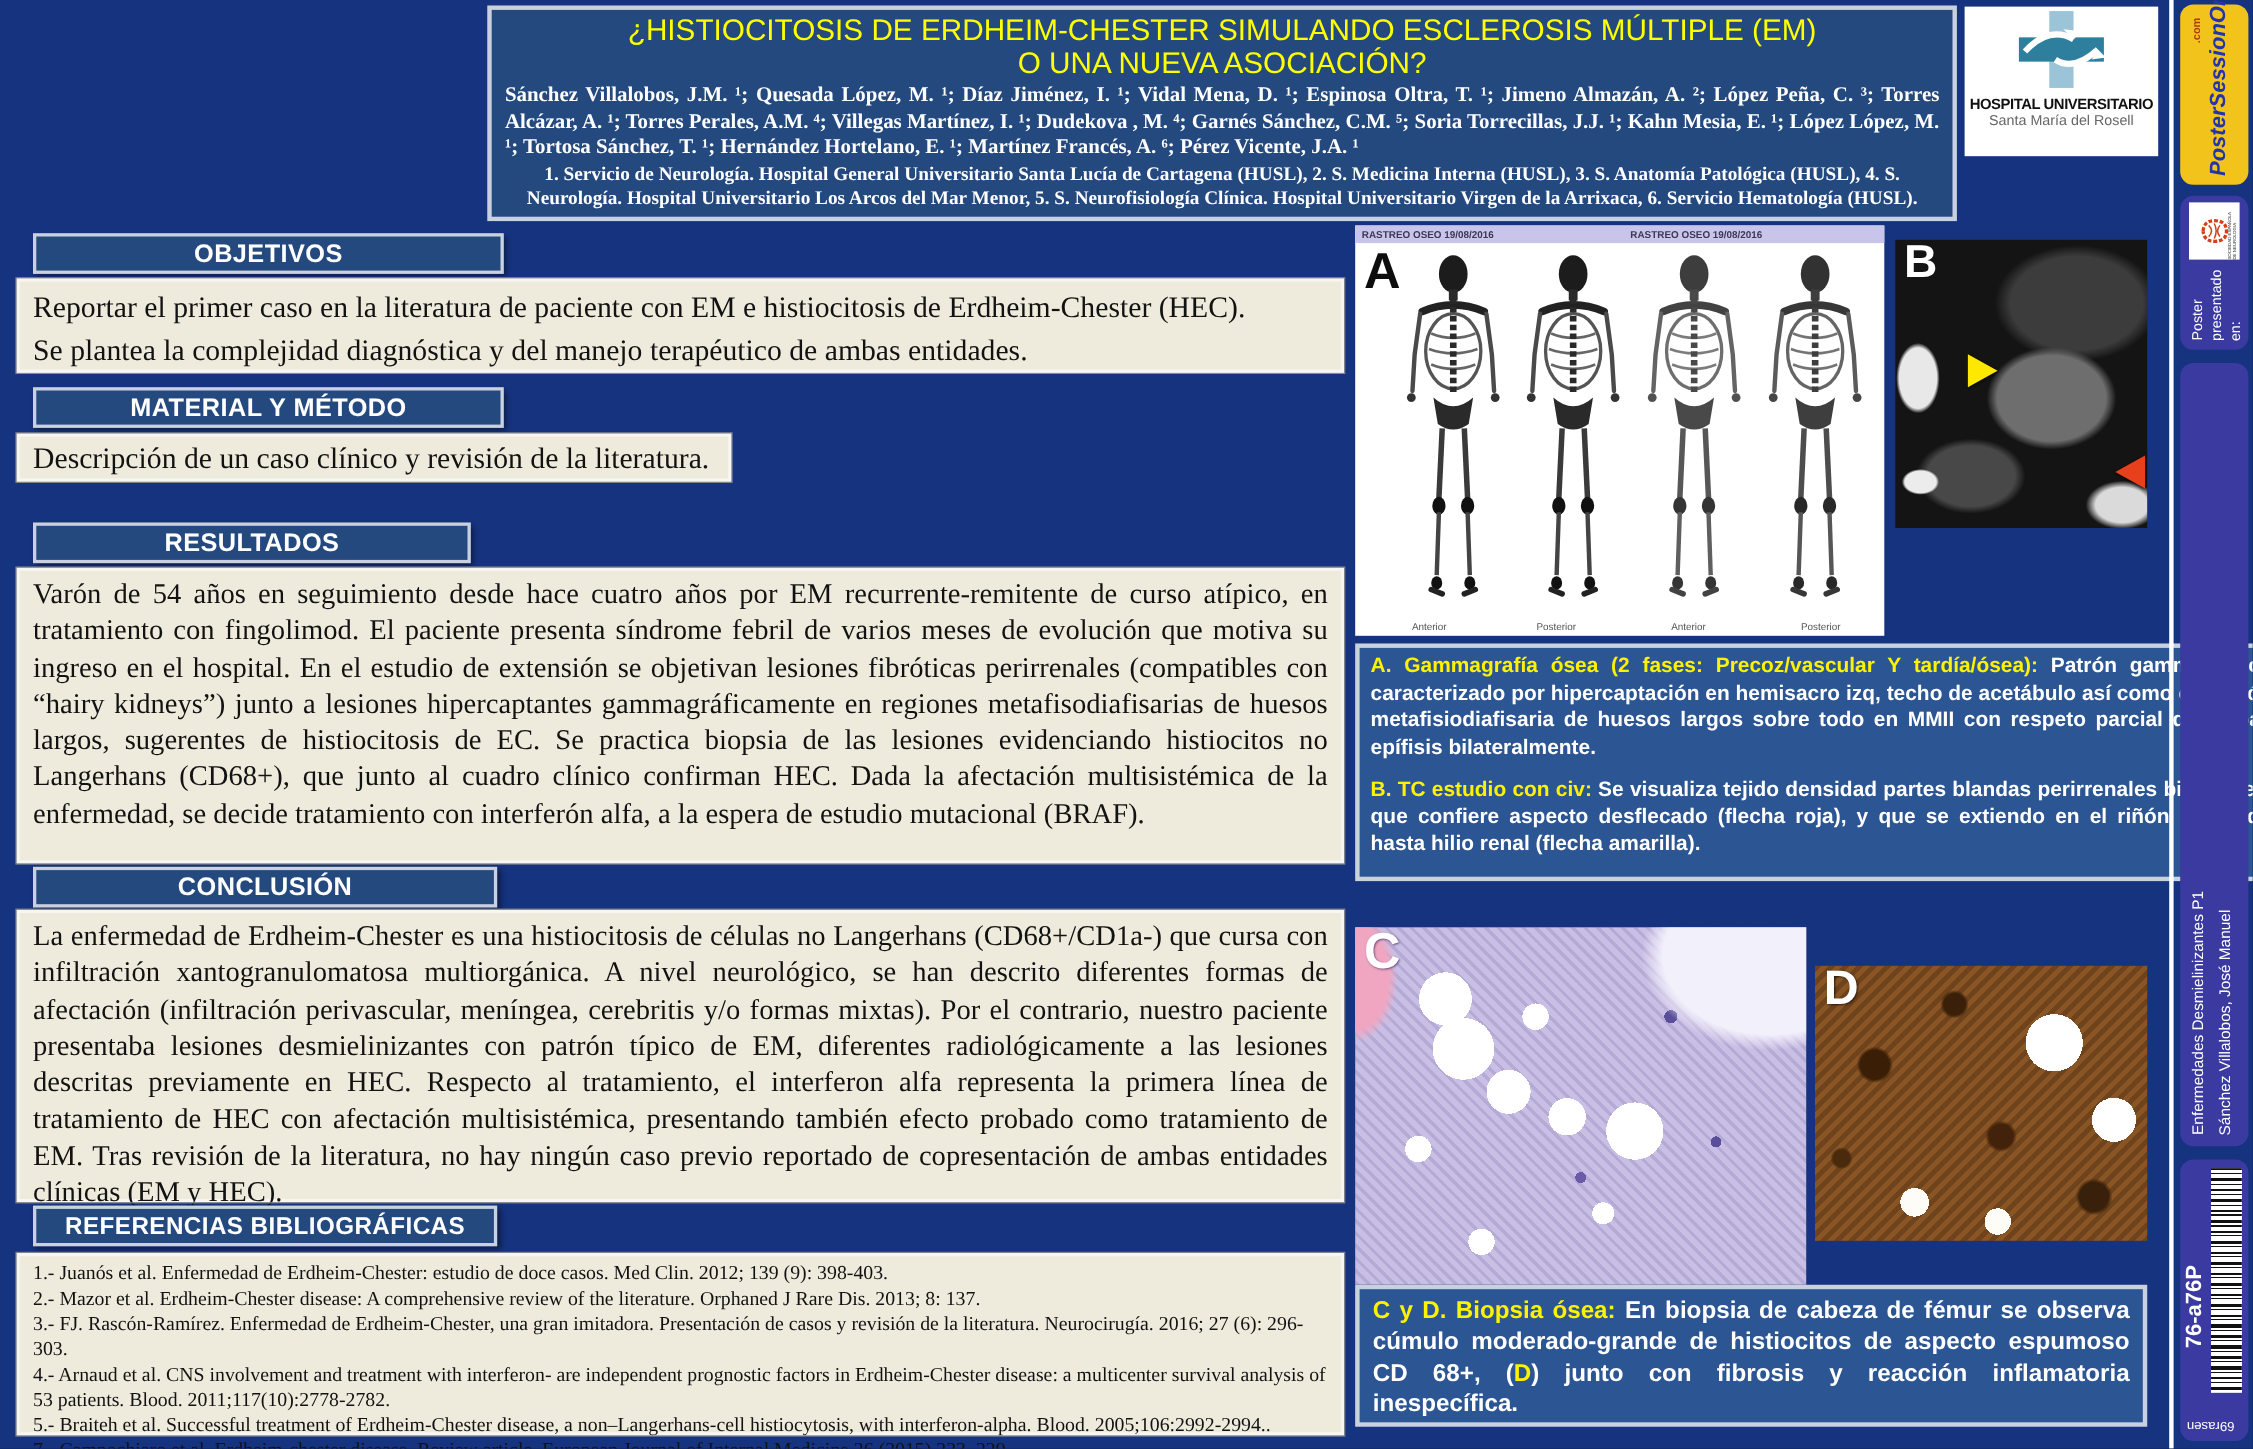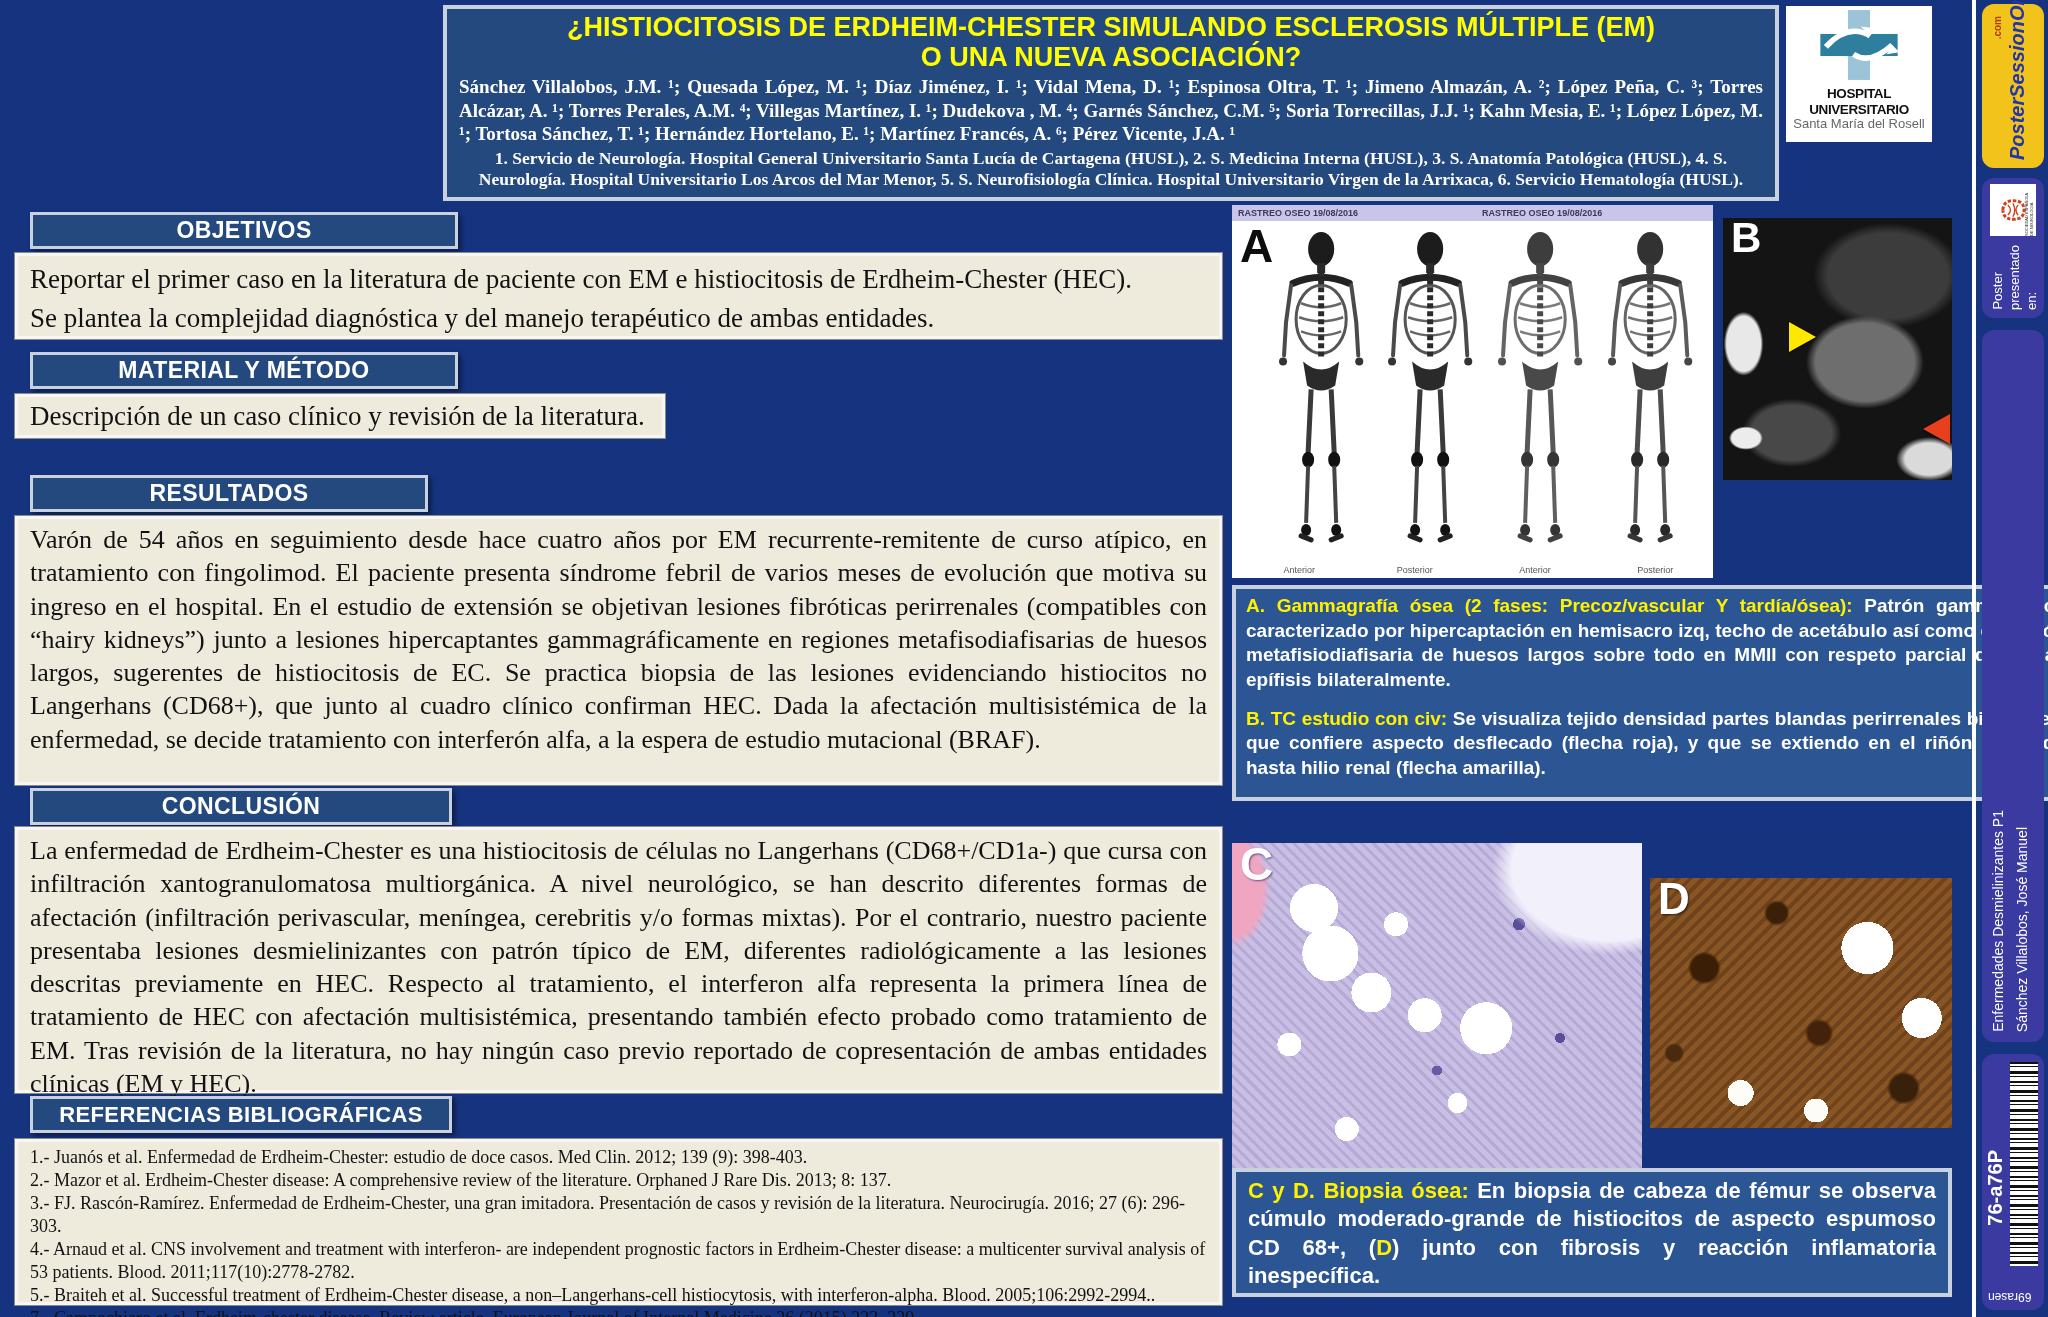--- a/index.html
+++ b/index.html
@@ -14,26 +14,26 @@
       linear-gradient(180deg,#44517C 0%,#2E3A60 100%),
       repeating-linear-gradient(90deg,#8FA0B5 0 8px,#D8DEE6 8px 20px),
       linear-gradient(#C5CDD8,#AEB8C6),
       linear-gradient(#1E2740,#141B30);
     background-size:100% 34%,86% 24%,100% 26%,100% 16%;
     background-position:top,54% 40%,50% 74%,bottom;background-repeat:no-repeat;
     border:1px solid #22315c;}
   .hg-line{position:absolute;color:#fff;font-weight:bold;font-size:19.5px;letter-spacing:.3px;}
   .hdr-title{position:absolute;left:443px;top:5px;width:1336px;height:196px;background:#24497F;
     border:4px solid #C9D1DE;box-sizing:border-box;padding:3px 12px 0 12px;overflow:hidden;}
-  .title-ln{color:#FFFF00;font-weight:bold;font-size:27px;text-align:center;line-height:1.12;}
+  .title-ln{color:#FFFF00;font-weight:normal;font-size:27px;text-align:center;line-height:1.12;}
   .authors{color:#fff;font-weight:bold;font-family:"Liberation Serif",serif;font-size:19px;
     line-height:1.22;text-align:justify;margin-top:3px;}
   .affil{color:#fff;font-weight:bold;font-family:"Liberation Serif",serif;font-size:17.5px;
     line-height:1.22;text-align:center;margin-top:3px;}
-  .hdr-logo-right{position:absolute;left:1786px;top:6px;width:146px;height:136px;background:#fff;
+  .hdr-logo-right{position:absolute;left:1786px;top:6px;width:176px;height:136px;background:#fff;
     text-align:center;box-sizing:border-box;padding-top:2px;}
   .hlr-t1{font-size:13.5px;font-weight:bold;color:#111;letter-spacing:-0.4px;line-height:1.15;}
   .hlr-t2{font-size:13px;color:#666;line-height:1.1;}
   
   .sec-bar{position:absolute;left:30px;width:428px;height:37px;background:#24497F;
     border:3px solid #C9D1DE;box-sizing:border-box;box-shadow:3px 3px 5px rgba(0,0,0,.45);
     display:flex;align-items:center;justify-content:center;color:#fff;font-weight:bold;
     font-size:23px;letter-spacing:.4px;}
   .txt-box{position:absolute;left:15px;width:1207px;background:#EEEBDD;border:3px solid #F7F6F2;
     outline:1px solid #8a8a8a;box-sizing:border-box;color:#121212;

